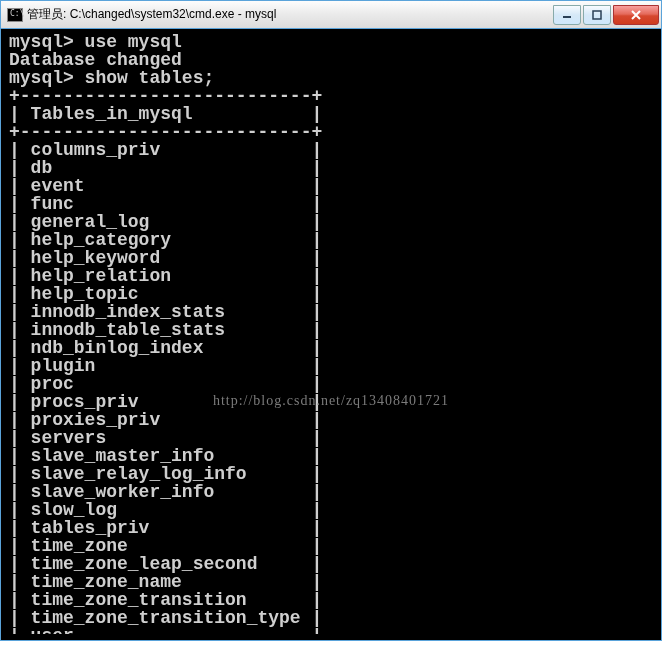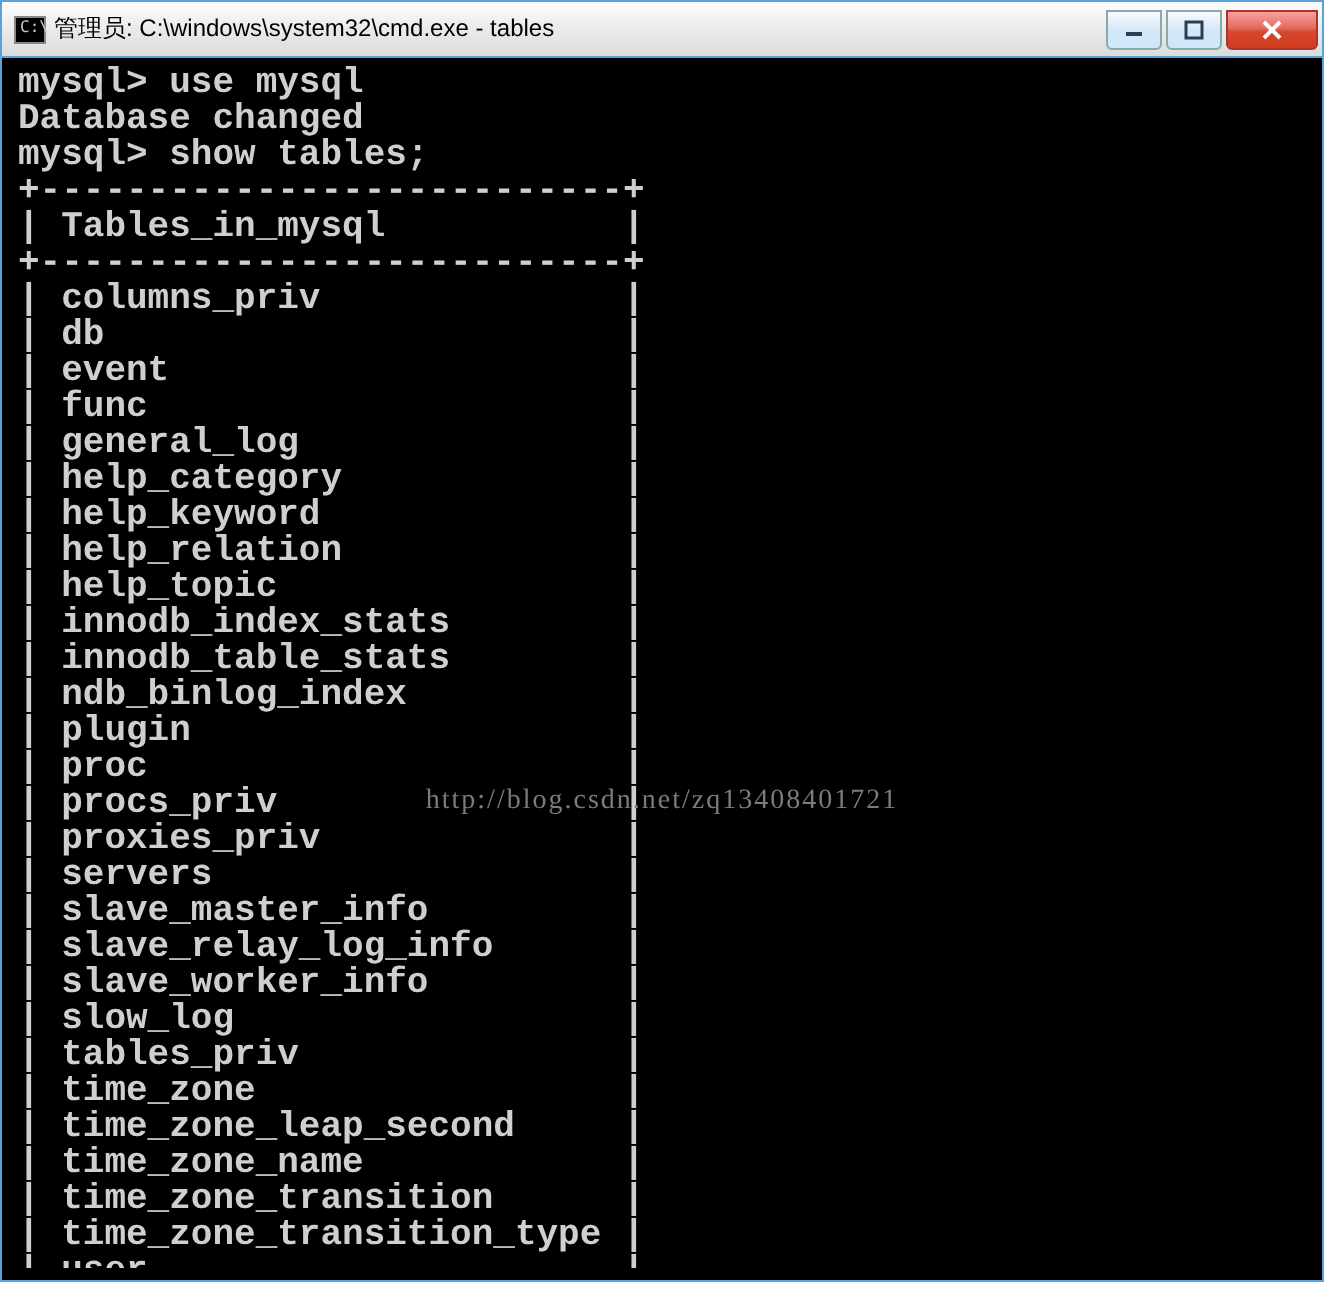--- a/index.html
+++ b/index.html
@@ -75,21 +75,21 @@
 </style>
 </head>
 <body>
 
 <div class="window">
 
   <div class="titlebar">
     <div class="app-icon">
         <span>C:\</span>
       </div>
-    <div class="title-text">管理员: C:\windows\system32\cmd.exe - tables</div>
+    <div class="title-text">管理员: C:\changed\system32\cmd.exe - mysql</div>
     <div class="win-controls">
       <div class="win-btn">
         <svg width="10" height="10" viewBox="0 0 10 10">
             <rect x="1" y="6" width="8" height="2" fill="#3a5"></rect>
             <rect x="1" y="6" width="8" height="2" fill="#2a3f55"></rect>
           </svg>
       </div>
       <div class="win-btn">
         <svg width="10" height="10" viewBox="0 0 10 10">
             <rect x="1" y="1" width="8" height="8" fill="none" stroke="#2a3f55" stroke-width="1.5"></rect>

